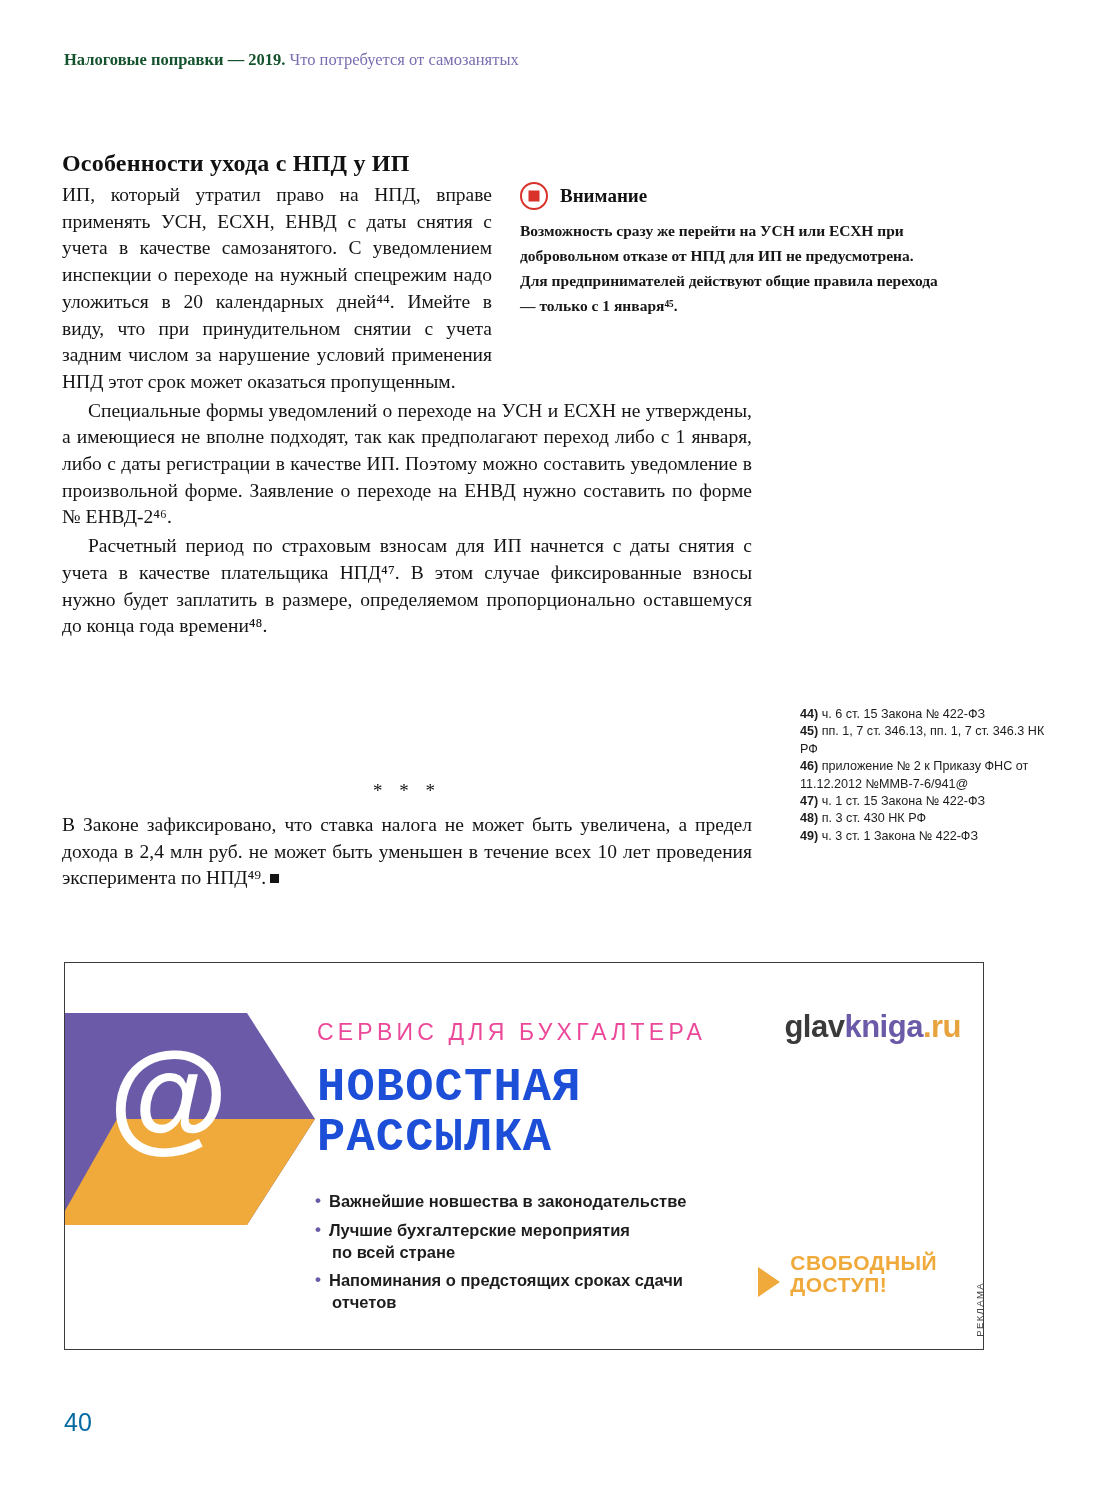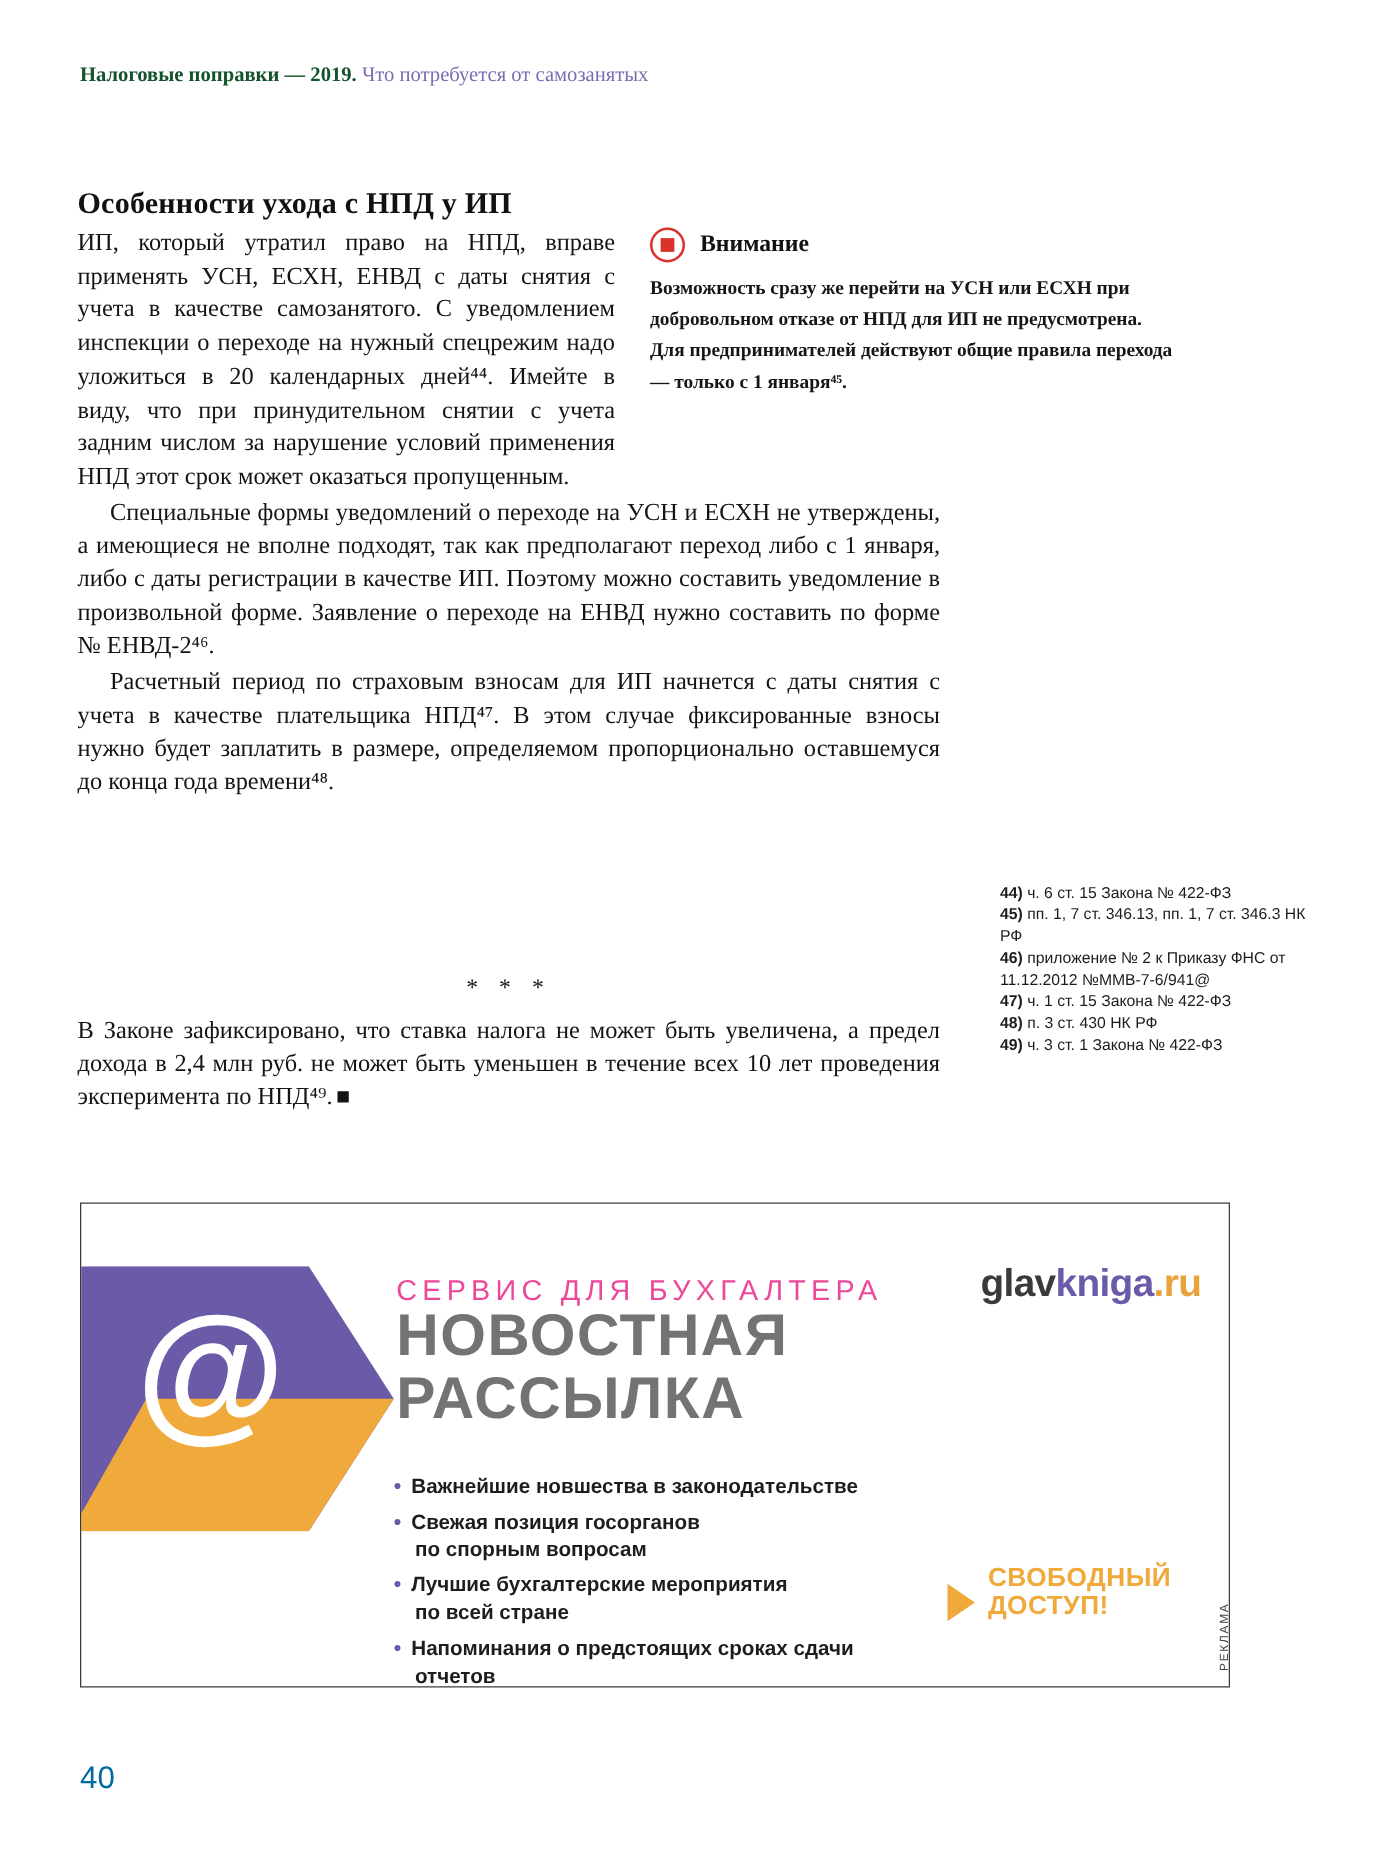--- a/index.html
+++ b/index.html
@@ -202,45 +202,45 @@
     top: 56px;
     font-family: "Liberation Sans", sans-serif;
     font-size: 23px;
     letter-spacing: 4.2px;
     color: #ec4899;
     font-weight: 500;
   }
   .ad-head {
     position: absolute;
     left: 252px;
-    top: 80px;
-    font-family: Liberation Sans, sans-serif;
+    top: 100px;
+    font-family: Liberation Mono, monospace;
     font-size: 47px;
     font-weight: bold;
     letter-spacing: 1.2px;
     line-height: 1.06;
-    color: #737373;
+    color: #1d4ed8;
   }
   .ad-brand {
     position: absolute;
     right: 22px;
     top: 46px;
     font-family: "Liberation Sans", sans-serif;
     font-size: 31px;
     font-weight: bold;
     letter-spacing: -0.5px;
   }
   .ad-brand .b1 { color: #3a3a3a; }
   .ad-brand .b2 { color: #6a5aa8; }
   .ad-brand .b3 { color: #e8a33d; }
 
   .ad-list {
     position: absolute;
     left: 250px;
-    top: 216px;
+    top: 228px;
     width: 440px;
     font-family: "Liberation Sans", sans-serif;
     font-size: 16.5px;
     line-height: 1.32;
     color: #1d1d1d;
     font-weight: bold;
   }
   .ad-list .li {
     margin-bottom: 7px;
     padding-left: 14px;
@@ -357,21 +357,20 @@
 
   <div class="ad-head">
     <div>НОВОСТНАЯ</div>
     <div>РАССЫЛКА</div>
   </div>
 
   <div class="ad-brand"><span class="b1">glav</span><span class="b2">kniga</span><span class="b3">.ru</span></div>
 
   <div class="ad-list">
     <div class="li"><span>Важнейшие новшества в законодательстве</span></div>
-    <div class="li"><span>Свежая позиция госорганов</span><span class="sub">по спорным вопросам</span></div>
     <div class="li"><span>Лучшие бухгалтерские мероприятия</span><span class="sub">по всей стране</span></div>
     <div class="li"><span>Напоминания о предстоящих сроках сдачи</span><span class="sub">отчетов</span></div>
   </div>
 
   <div class="ad-cta">
     <span class="tri"></span>
     <span class="cta-text">
       <span>СВОБОДНЫЙ</span><br>
       <span>ДОСТУП!</span>
     </span>

